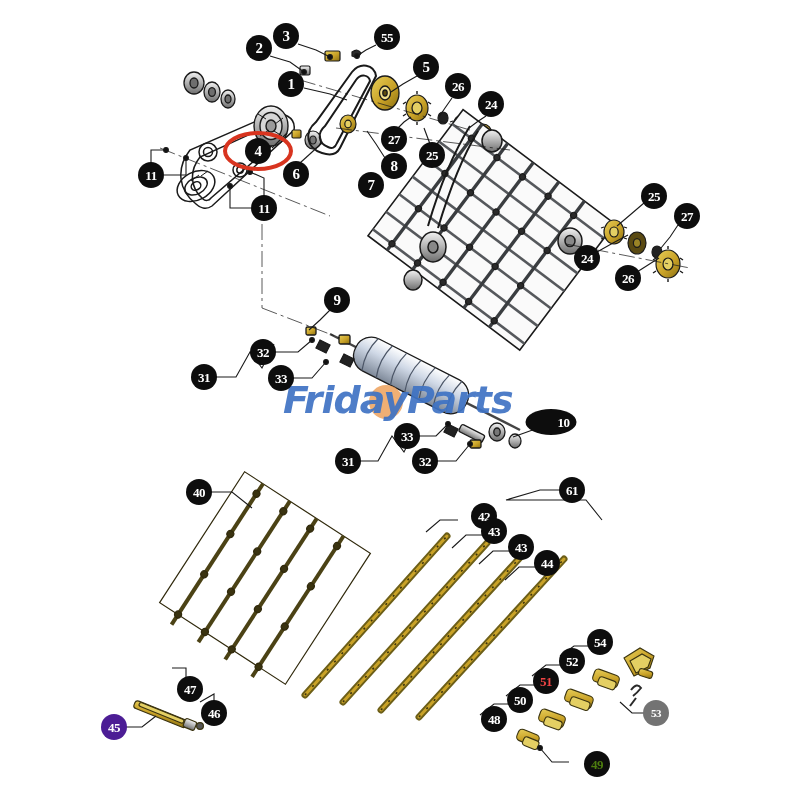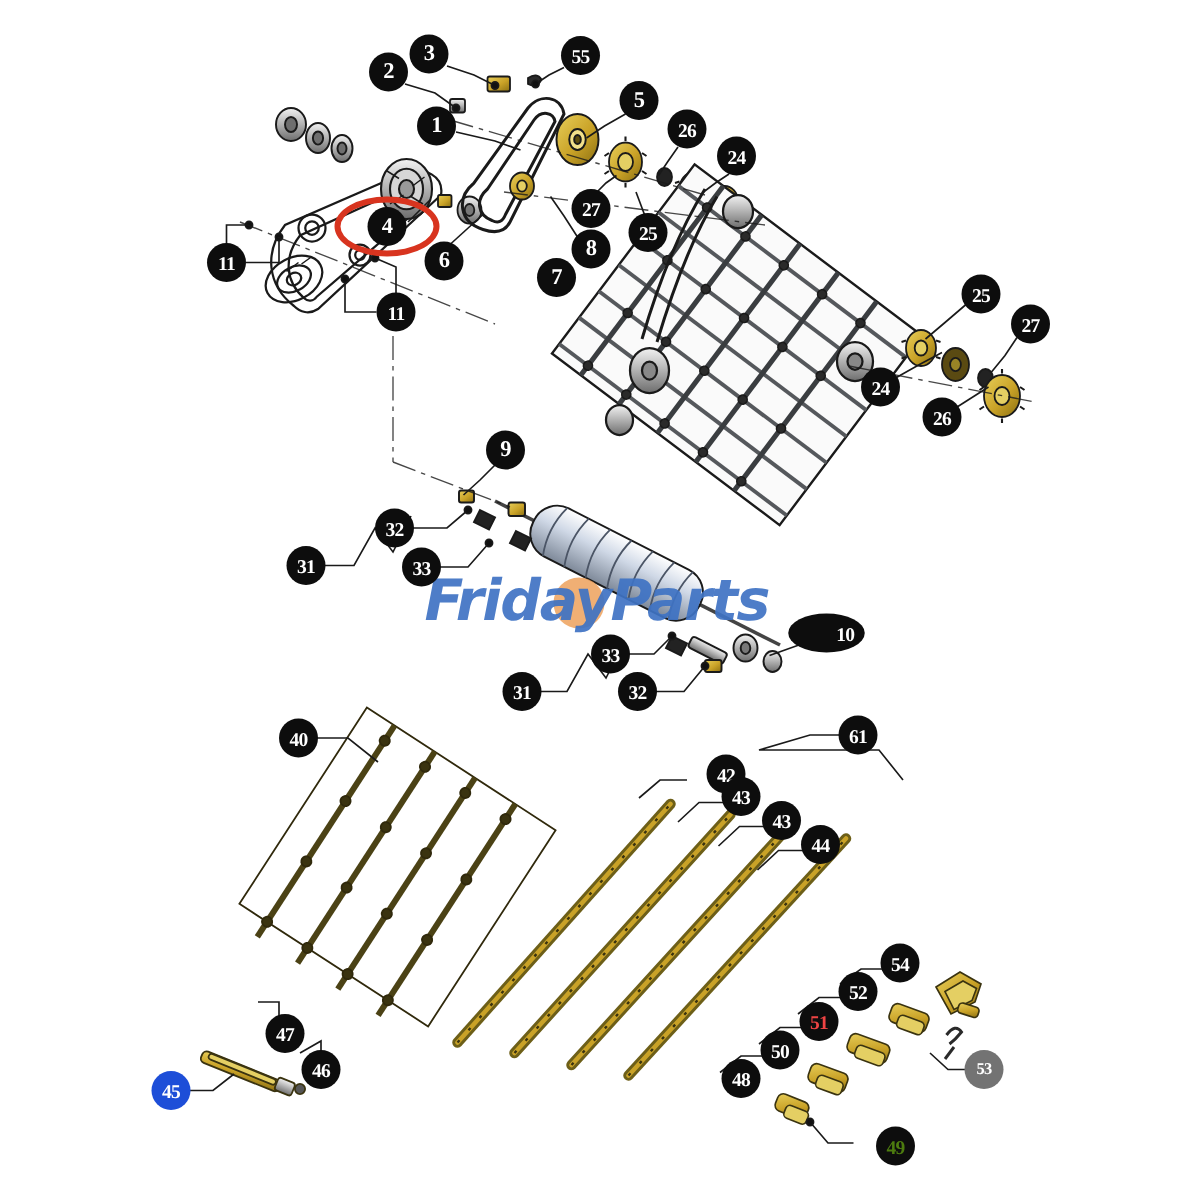--- a/index.html
+++ b/index.html
@@ -427,15 +427,15 @@
       <div class="callout" style="left: 547px; top: 563px; background: rgb(13, 13, 13); color: rgb(255, 255, 255); font-size: 13px; text-align: right;">44</div>
       <div class="callout" style="left: 600px; top: 642px; background: rgb(13, 13, 13); color: rgb(255, 255, 255); font-size: 13px;">54</div>
       <div class="callout" style="left: 572px; top: 661px; background: rgb(13, 13, 13); color: rgb(255, 255, 255); font-size: 13px;">52</div>
       <div class="callout" style="left: 546px; top: 681px; background: rgb(13, 13, 13); color: #ef4444; font-size: 13px;">51</div>
       <div class="callout" style="left: 520px; top: 700px; background: rgb(13, 13, 13); color: rgb(255, 255, 255); font-size: 13px;">50</div>
       <div class="callout" style="left: 494px; top: 719px; background: rgb(13, 13, 13); color: rgb(255, 255, 255); font-size: 13px;">48</div>
       <div class="callout" style="left: 656px; top: 713px; background: #737373; color: rgb(255, 255, 255); font-size: 11px;">53</div>
       <div class="callout" style="left: 597px; top: 764px; background: rgb(13, 13, 13); color: #4d7c0f; font-size: 13px;">49</div>
       <div class="callout" style="left: 190px; top: 689px; background: rgb(13, 13, 13); color: rgb(255, 255, 255); font-size: 13px;">47</div>
       <div class="callout" style="left: 214px; top: 713px; background: rgb(13, 13, 13); color: rgb(255, 255, 255); font-size: 13px;">46</div>
-      <div class="callout" style="left: 114px; top: 727px; background: #1d4ed8; color: rgb(255, 255, 255); font-size: 13px;">45</div>
+      <div class="callout" style="left: 114px; top: 727px; background: #4c1d95; color: rgb(255, 255, 255); font-size: 13px;">45</div>
     </div>
 </div>
 
 </body></html>

